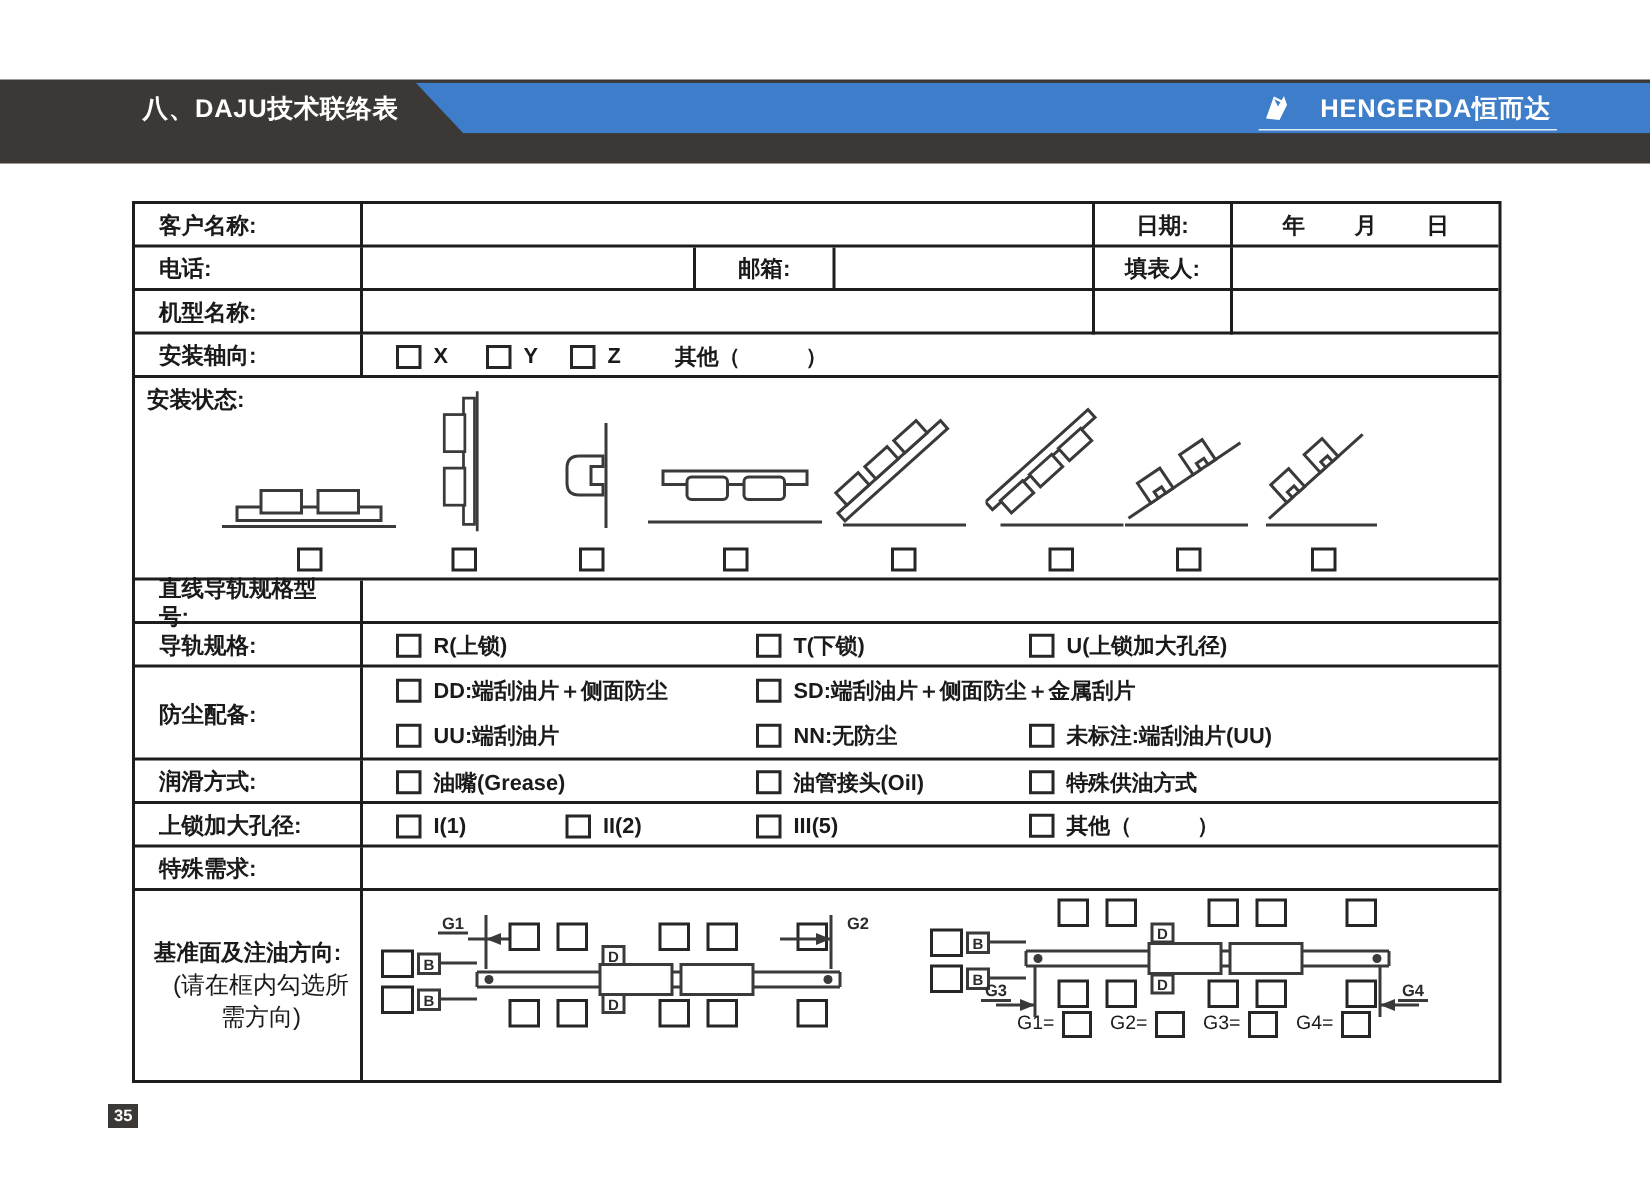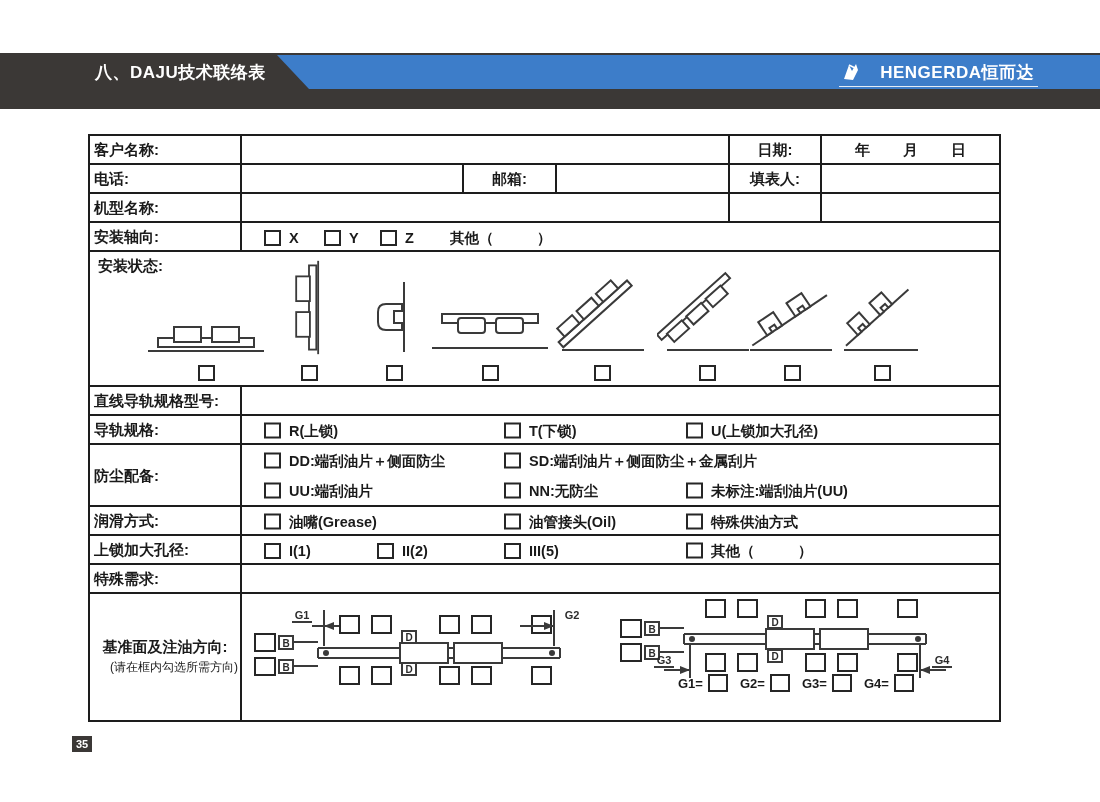--- a/index.html
+++ b/index.html
@@ -22,21 +22,21 @@
   .logo{position:absolute;right:62px;top:6px;height:26px;display:flex;align-items:center;gap:19px;
         color:#fff;font-weight:700;font-size:17px;letter-spacing:.5px;
         border-bottom:1.5px solid rgba(255,255,255,.85);padding:0 4px 1px 2px;}
 
   
   .ftable{position:absolute;left:88px;top:134px;width:909px;border:2px solid var(--bd);box-sizing:content-box;}
   .row{display:flex;border-bottom:2px solid var(--bd);position:relative;box-sizing:border-box;}
   .row:last-child{border-bottom:none;}
   .cell{position:relative;border-right:2px solid var(--bd);box-sizing:border-box;}
   .cell.last{border-right:none;}
-  .lblc{display:flex;align-items:center;padding:0 4px;font-weight:700;font-size:15px;}
+  .lblc{display:flex;align-items:center;padding:0 16px;font-weight:700;font-size:15px;}
   .ctr{justify-content:center;padding:0 2px;}
   .h29{height:29px;} .h135{height:135px;} .h62{height:62px;} .h126{height:126px;}
   .w152{width:152px;} .w488{width:488px;} .w92{width:92px;} .w177{width:177px;}
   .w222{width:222px;} .w93{width:93px;} .w173{width:173px;} .w757{width:757px;} .w909{width:909px;padding-left:12px;}
 
   .ymd{display:flex;align-items:center;justify-content:space-evenly;font-weight:700;font-size:15px;}
 
   .cb{display:inline-block;width:17px;height:16px;border:2px solid #262626;background:#fff;flex:none;box-sizing:border-box;}
   .opt{position:absolute;top:50%;transform:translateY(-50%);display:flex;align-items:center;gap:8px;
        font-size:14.5px;font-weight:600;white-space:nowrap;}
@@ -48,23 +48,23 @@
   .fig svg{display:block;}
   .dline{stroke:var(--dk);stroke-width:2;fill:none;}
   .dshape{stroke:var(--dk);stroke-width:2;fill:#fff;}
   .dfill{fill:var(--dk);stroke:none;}
   .svgcb{stroke:#262626;stroke-width:2;fill:#fff;}
   .svgtxt{fill:#2c2c2c;font-size:10px;font-weight:700;}
   .gtxt{fill:#2c2c2c;font-size:11px;font-weight:700;}
 
   .datum-lbl{display:flex;flex-direction:column;align-items:center;justify-content:center;text-align:center;}
   .datum-lbl .main{font-weight:700;font-size:15px;}
-  .datum-lbl .sub{font-size:12px;margin-top:2px;margin-left:18px;}
+  .datum-lbl .sub{font-size:16px;margin-top:2px;margin-left:18px;}
   .geq{position:absolute;left:436px;top:80px;width:300px;height:22px;}
-  .geq-item{position:absolute;top:0;display:flex;align-items:center;gap:5px;font-size:13px;font-weight:700;}
+  .geq-item{position:absolute;top:0;display:flex;gap:5px;font-size:13px;font-weight:400;}
   .geq-item .cb{width:20px;height:18px;}
 
   .pagenum{position:absolute;left:72px;top:736px;background:var(--bar);color:#fff;
            font-size:11px;font-weight:700;padding:2px 4px;line-height:12px;}
 </style>
 </head>
 <body>
 
 <div class="page">
 

